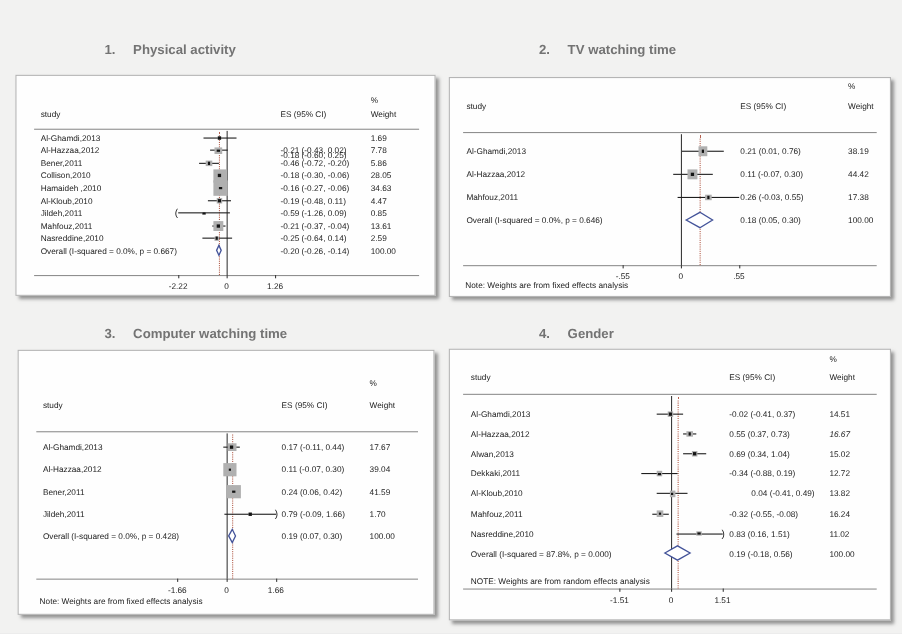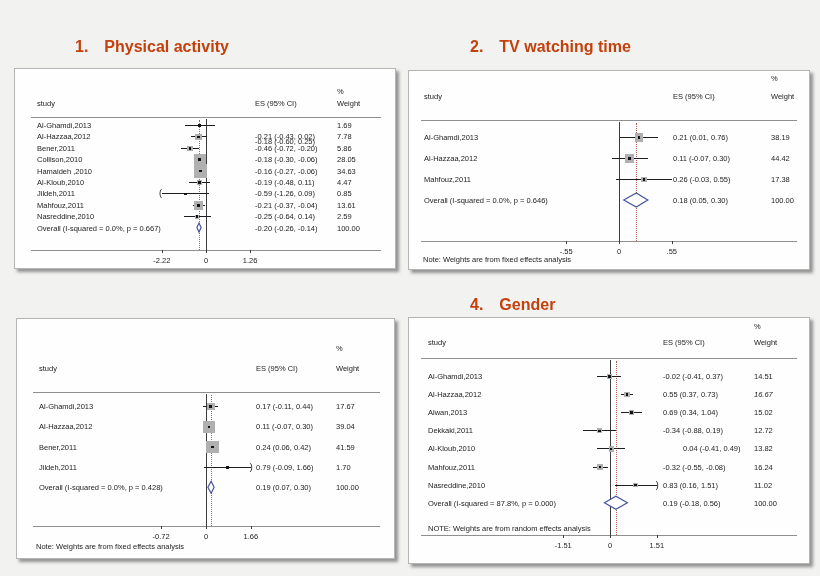--- a/index.html
+++ b/index.html
@@ -1,18 +1,18 @@
 <!DOCTYPE html>
 <html><head>
 <meta charset="utf-8">
 <style>
   html,body{margin:0;padding:0;background:#e8e8e8;}
   .canvas{position:relative;width:820px;height:576px;background:#f2f2f1;
           font-family:"Liberation Sans",sans-serif;overflow:hidden;}
-  .ptitle{position:absolute;font-size:16px;font-weight:bold;color:#c2410c;white-space:nowrap;}
+  .ptitle{position:absolute;font-size:12px;font-weight:bold;color:#737373;white-space:nowrap;margin-left:20px;}
   .ptitle .ttl{margin-left:16px;}
   .panel{position:absolute;background:#fefefe;border:1px solid #b5b5b5;
          box-shadow:3px 3px 3px rgba(70,70,70,0.55);}
   .lbl{position:absolute;font-size:7.5px;line-height:9px;color:#1c1c1c;white-space:nowrap;}
   .hrule{position:absolute;height:1px;background:#8f8f8f;}
   .zline{position:absolute;width:1px;background:#3c3c3c;}
   .dline{position:absolute;width:0;border-left:1px dotted #b4604e;}
   .ci{position:absolute;height:1px;background:#1e1e1e;}
   .mk{position:absolute;background:#b0b0b0;}
   .mk .dot{position:absolute;left:50%;top:50%;width:2.5px;height:2.5px;
@@ -26,20 +26,23 @@
 <body>
 
 <div class="canvas">
 
   <div class="ptitle" style="left:75px;top:38px;">
     <span class="num">1.</span><span class="ttl">Physical activity</span>
   </div>
   <div class="ptitle" style="left:470px;top:38px;">
     <span class="num">2.</span><span class="ttl">TV watching time</span>
   </div>
+  <div class="ptitle" style="left:75px;top:296px;">
+    <span class="num">3.</span><span class="ttl">Computer watching time</span>
+  </div>
   <div class="ptitle" style="left:470px;top:296px;">
     <span class="num">4.</span><span class="ttl">Gender</span>
   </div>
 
   <section class="panel" id="panel-0" style="left: 14px; top: 68px; width: 380px; height: 199px;">
     <div class="lbl pct" style="left: 322px; top: 18px;">%</div>
     <div class="lbl h-study" style="left: 22px; top: 30px;">study</div>
     <div class="lbl h-es" style="left: 240px; top: 30px;">ES (95% CI)</div>
     <div class="lbl h-wt" style="left: 322px; top: 30px;">Weight</div>
     <div class="hrule head-rule" style="left: 16px; top: 48px; width: 350px;"></div>
@@ -209,21 +212,21 @@
       <div class="mk" style="background: rgb(176, 176, 176); width: 2.5px; height: 2.5px; left: 209.08px; top: 147.15px;">
         <div class="dot"></div>
       </div>
       <div class="lbl" style="left: 22px; top: 164.2px;">Overall  (I-squared = 0.0%, p = 0.428)</div>
       <div class="lbl" style="left: 239px; top: 164.2px;">0.19 (0.07, 0.30)</div>
       <div class="lbl" style="left: 319px; top: 164.2px;">100.00</div>
       <svg class="dsvg" width="377" height="239">
         <polygon points="190.89,168.2 194.13,162.2 197.1,168.2 194.13,174.2" fill="#ffffff" stroke="#44549a" stroke-width="1.2"></polygon>
       </svg>
       <div class="tickmark" style="left: 144.18px; top: 207px;"></div>
-      <div class="ticklbl" style="left: 144.18px; top: 213px;">-0.72</div>
+      <div class="ticklbl" style="left: 144.18px; top: 213px;">-1.66</div>
       <div class="tickmark" style="left: 189px; top: 207px;"></div>
       <div class="ticklbl" style="left: 189px; top: 213px;">0</div>
       <div class="tickmark" style="left: 233.82px; top: 207px;"></div>
       <div class="ticklbl" style="left: 233.82px; top: 213px;">1.66</div>
     </section>
 
   <section class="panel" id="panel-3" style="left: 408px; top: 317px; width: 400px; height: 245px;">
     <div class="lbl pct" style="left: 345px; top: 4px;">%</div>
     <div class="lbl h-study" style="left: 19px; top: 20px;">study</div>
     <div class="lbl h-es" style="left: 254px; top: 20px;">ES (95% CI)</div>

